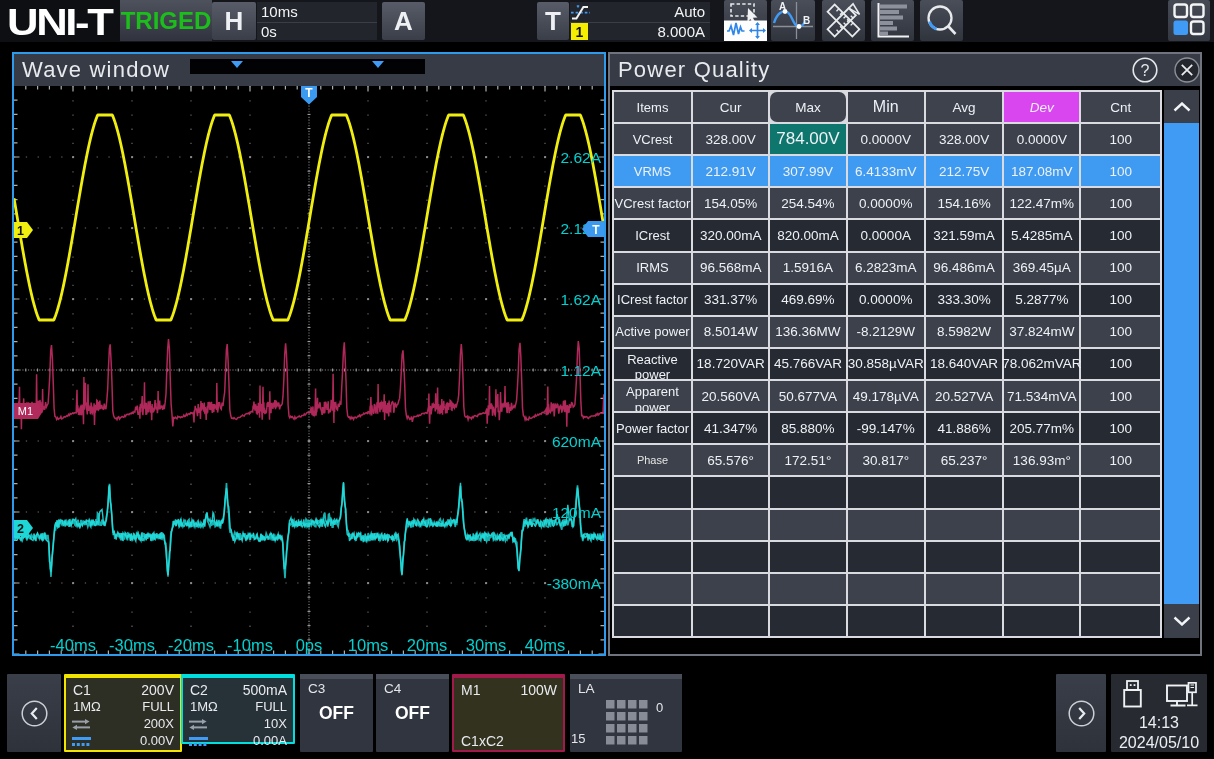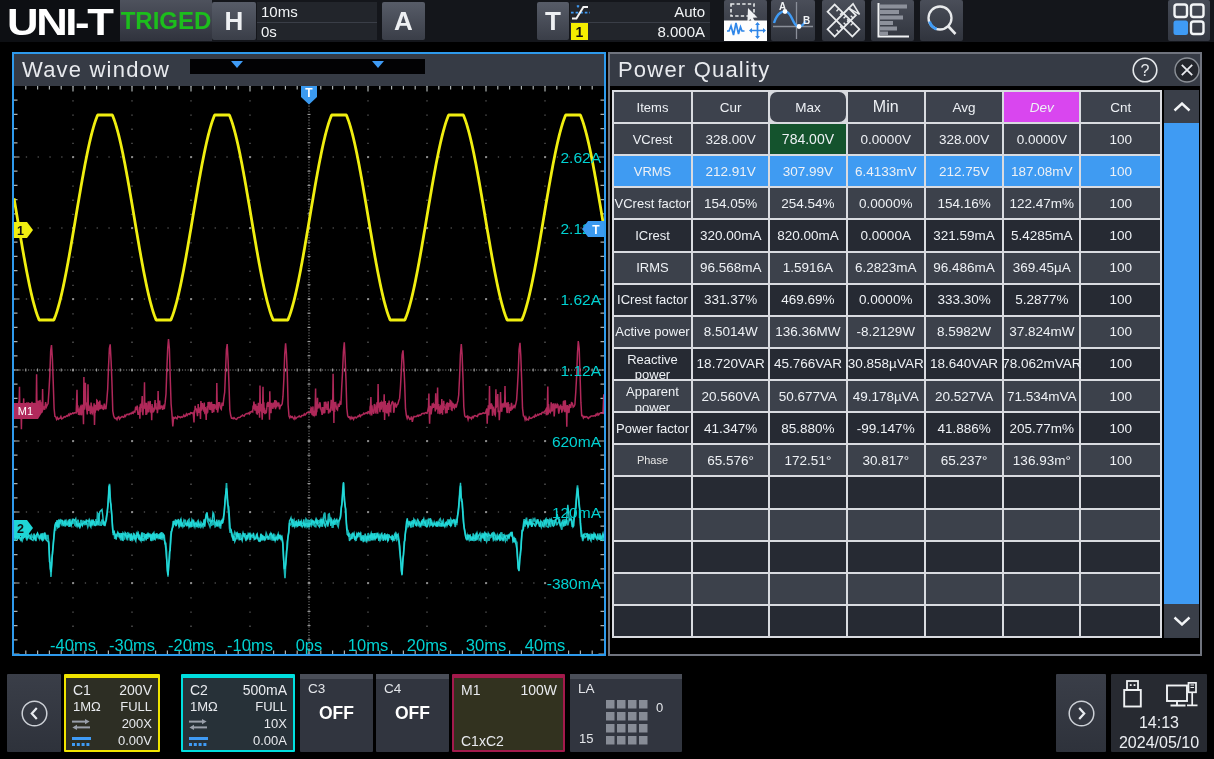--- a/index.html
+++ b/index.html
@@ -178,21 +178,21 @@
       <div class="abs" style="left:2px;top:36px;width:550px;height:548px;background:#d9dbe0;padding:0;display:grid;grid-template-columns:77px 75.3px 75.3px 76.3px 76.3px 75.3px 1fr;grid-template-rows:repeat(17,1fr);gap:2px;border:2px solid #d9dbe0;box-sizing:border-box;">
         <div style="background:#3d424d;color:#eef1f5;font-size:13px;display:flex;align-items:center;justify-content:center;">Items</div>
         <div style="background:#3d424d;color:#eef1f5;font-size:13.5px;display:flex;align-items:center;justify-content:center;">Cur</div>
         <div style="background:#3d424d;color:#eef1f5;font-size:13.5px;display:flex;align-items:center;justify-content:center;border-radius:7px;">Max</div>
         <div style="background:#3d424d;color:#eef1f5;font-size:16px;display:flex;align-items:center;justify-content:center;">Min</div>
         <div style="background:#3d424d;color:#eef1f5;font-size:13.5px;display:flex;align-items:center;justify-content:center;">Avg</div>
         <div style="background:#d946ef;color:#eef1f5;font-size:13.5px;display:flex;align-items:center;justify-content:center;font-style:italic;">Dev</div>
         <div style="background:#3d424d;color:#eef1f5;font-size:13.5px;display:flex;align-items:center;justify-content:center;">Cnt</div>
         <div style="background:#3c414b;color:#eef1f5;font-size:13px;display:flex;align-items:center;justify-content:center;">VCrest</div>
         <div style="background:#3c414b;color:#eef1f5;font-size:13.5px;display:flex;align-items:center;justify-content:center;">328.00V</div>
-        <div style="background:#14532d;color:#eef1f5;font-size:14px;display:flex;align-items:center;justify-content:center;">784.00V</div>
+        <div style="background:#0f766e;color:#eef1f5;font-size:17px;display:flex;align-items:center;justify-content:center;">784.00V</div>
         <div style="background:#3c414b;color:#eef1f5;font-size:13.5px;display:flex;align-items:center;justify-content:center;">0.0000V</div>
         <div style="background:#3c414b;color:#eef1f5;font-size:13.5px;display:flex;align-items:center;justify-content:center;">328.00V</div>
         <div style="background:#3c414b;color:#eef1f5;font-size:13.5px;display:flex;align-items:center;justify-content:center;">0.0000V</div>
         <div style="background:#3c414b;color:#eef1f5;font-size:13.5px;display:flex;align-items:center;justify-content:center;">100</div>
         <div style="background:#3f9bf2;color:#eef1f5;font-size:13px;display:flex;align-items:center;justify-content:center;">VRMS</div>
         <div style="background:#3f9bf2;color:#eef1f5;font-size:13.5px;display:flex;align-items:center;justify-content:center;">212.91V</div>
         <div style="background:#3f9bf2;color:#eef1f5;font-size:13.5px;display:flex;align-items:center;justify-content:center;">307.99V</div>
         <div style="background:#3f9bf2;color:#eef1f5;font-size:13.5px;display:flex;align-items:center;justify-content:center;">6.4133mV</div>
         <div style="background:#3f9bf2;color:#eef1f5;font-size:13.5px;display:flex;align-items:center;justify-content:center;">212.75V</div>
         <div style="background:#3f9bf2;color:#eef1f5;font-size:13.5px;display:flex;align-items:center;justify-content:center;">187.08mV</div>
@@ -312,21 +312,21 @@
           </svg>
         </div>
       </div>
     </div>
 <div class="bb" style="left:7px;width:54px;height:78px;background:linear-gradient(#3a3e48,#2e323b);">
       <svg class="abs" style="left:14px;top:26px;" width="27" height="27" viewBox="0 0 27 27">
         <circle cx="13.5" cy="13.5" r="12.3" fill="none" stroke="#ccd0d6" stroke-width="1.5"></circle>
         <path d="M15.8 8l-5 5.5 5 5.5" stroke="#e8ebef" stroke-width="2.2" fill="none"></path>
       </svg>
     </div>
-    <div class="bb" style="left:64px;width:96px;height:78px;background:#2d2e24;border:2px solid #f0e400;border-top:4px solid #f0e400;box-sizing:border-box;">
+    <div class="bb" style="left:64px;width:118px;height:78px;background:#2d2e24;border:2px solid #f0e400;border-top:4px solid #f0e400;box-sizing:border-box;">
       <div class="chrow" style="left:0;top:4px;width:100%;">
         <span class="lv" style="font-size:14px;">C1</span>
         <span class="rv" style="font-size:14px;">200V</span>
       </div>
       <div class="chrow" style="left:0;top:21px;width:100%;">
         <span class="lv">1MΩ</span>
         <span class="rv">FULL</span>
       </div>
       <div class="chrow" style="left:0;top:38px;width:100%;">
         <span class="rv">200X</span>
@@ -338,21 +338,21 @@
         <path d="M0 2.6h13" stroke="#9aa0ab" stroke-width="2"></path>
         <path d="M13 0l4.6 2.6L13 5.2z" fill="#9aa0ab"></path>
         <path d="M5 8.4h13" stroke="#9aa0ab" stroke-width="2"></path>
         <path d="M5 5.8L.4 8.4 5 11z" fill="#9aa0ab"></path>
       </svg>
       <svg class="abs" style="left:6px;top:59px;" width="19" height="9" viewBox="0 0 19 9">
         <rect x="0" y="0" width="19" height="3" fill="#3f9bf5"></rect>
         <path d="M0 7.5h19" stroke="#3f9bf5" stroke-width="3" stroke-dasharray="3 1.8"></path>
       </svg>
     </div>
-    <div class="bb" style="left:181px;width:114px;height:78px;background:#273138;border:2px solid #00dede;border-top:4px solid #00dede;box-sizing:border-box;">
+    <div class="bb" style="left:181px;width:114px;height:70px;background:#273138;border:2px solid #00dede;border-top:4px solid #00dede;box-sizing:border-box;">
       <div class="chrow" style="left:0;top:4px;width:100%;">
         <span class="lv" style="font-size:14px;">C2</span>
         <span class="rv" style="font-size:14px;">500mA</span>
       </div>
       <div class="chrow" style="left:0;top:21px;width:100%;">
         <span class="lv">1MΩ</span>
         <span class="rv">FULL</span>
       </div>
       <div class="chrow" style="left:0;top:38px;width:100%;">
         <span class="rv">10X</span>
@@ -386,21 +386,21 @@
         <span class="lv" style="font-size:14px;">M1</span>
         <span class="rv" style="font-size:14px;">100W</span>
       </div>
       <div class="chrow" style="left:0;top:55px;width:100%;">
         <span class="lv" style="font-size:14px;">C1xC2</span>
       </div>
     </div>
     <div class="bb" style="left:570px;width:112px;height:78px;background:#31353f;">
       <div class="abs" style="left:0;top:0;width:112px;height:5px;background:#4a4e58;"></div>
       <div class="lab">LA</div>
-      <div class="abs" style="left:9px;top:57px;font-size:13px;color:#e4e6ea;">15</div>
+      <div class="abs" style="left:1px;top:57px;font-size:13px;color:#e4e6ea;">15</div>
       <div class="abs" style="left:86px;top:26px;font-size:13px;color:#e4e6ea;">0</div>
       <svg class="abs" style="left:36px;top:26px;" width="42" height="45" viewBox="0 0 42 45">
         <rect x="0" y="0" width="8.5" height="8.5" fill="#878c96"></rect>
         <rect x="11" y="0" width="8.5" height="8.5" fill="#878c96"></rect>
         <rect x="22" y="0" width="8.5" height="8.5" fill="#878c96"></rect>
         <rect x="33" y="0" width="8.5" height="8.5" fill="#878c96"></rect>
         <rect x="0" y="12" width="8.5" height="8.5" fill="#878c96"></rect>
         <rect x="11" y="12" width="8.5" height="8.5" fill="#878c96"></rect>
         <rect x="22" y="12" width="8.5" height="8.5" fill="#878c96"></rect>
         <rect x="33" y="12" width="8.5" height="8.5" fill="#878c96"></rect>

